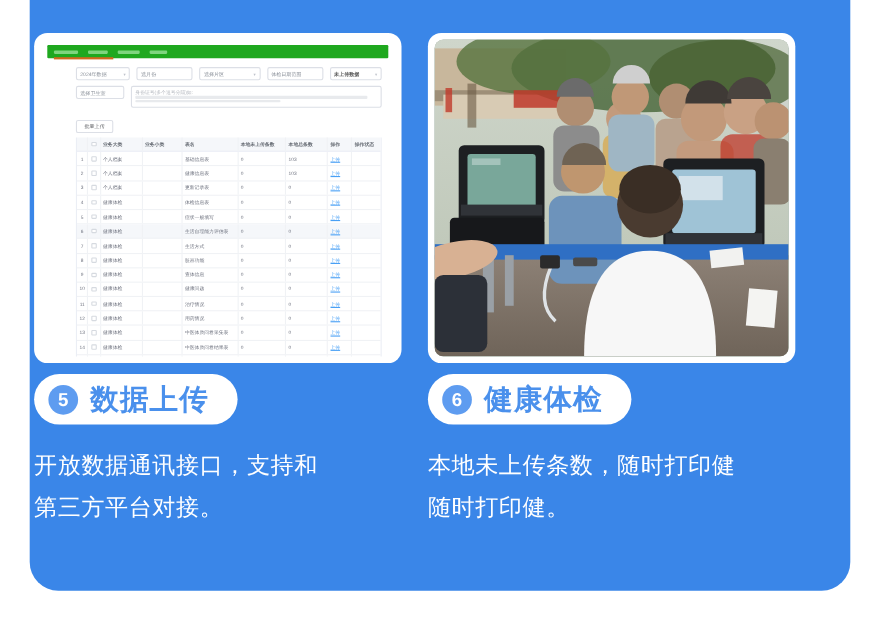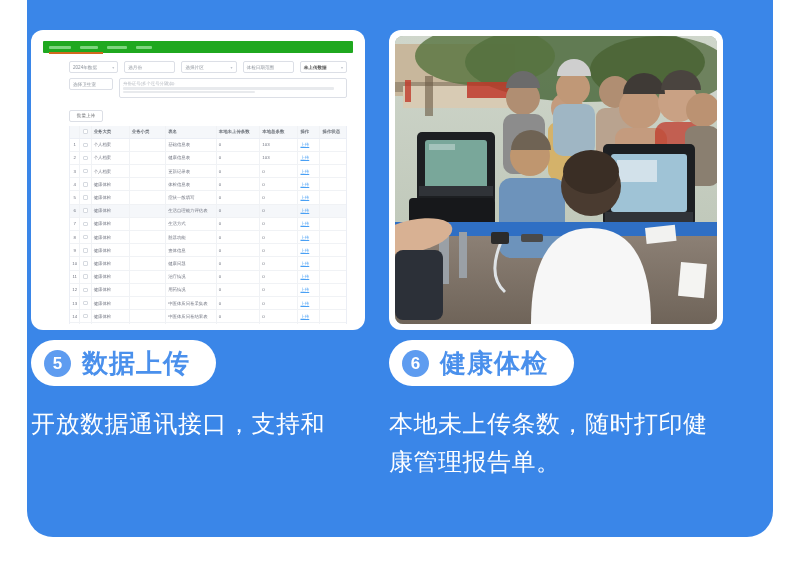--- a/index.html
+++ b/index.html
@@ -94,21 +94,21 @@
   .badge {
     width:27px; height:27px; border-radius:50%; background:#5e9cf0;
     color:#fff; font-size:17px; font-weight:bold; line-height:27px; text-align:center;
     font-family:"Liberation Sans", sans-serif;
   }
   .ptitle { font-size:26px; color:#4a90ec; font-weight:bold; letter-spacing:1px; }
 
   
   .bodies { position:absolute; left:31px; top:405px; width:692px; display:flex; gap:24px; }
   .bcol { width:334px; }
-  .bline { color:#ffffff; font-size:24px; line-height:38px; letter-spacing:.5px; }
+  .bline { color:#ffffff; font-size:21px; line-height:38px; letter-spacing:.5px; }
 </style>
 </head>
 <body>
 
 <div id="stage">
   <div class="hero"></div>
 
   <div class="cards">
 
     <div class="card">
@@ -501,19 +501,20 @@
       <span class="pill">
         <span class="badge">6</span>
         <span class="ptitle">健康体检</span>
       </span>
     </div>
   </div>
 
   <div class="bodies">
     <div class="bcol">
       <div class="bline">开放数据通讯接口，支持和</div>
+      <div class="bline">第三方平台对接。</div>
     </div>
     <div class="bcol">
       <div class="bline">本地未上传条数，随时打印健</div>
-      <div class="bline">康管理报告单。</div>
+      <div class="bline">随时打印健。</div>
     </div>
   </div>
 </div>
 
 </body></html>

